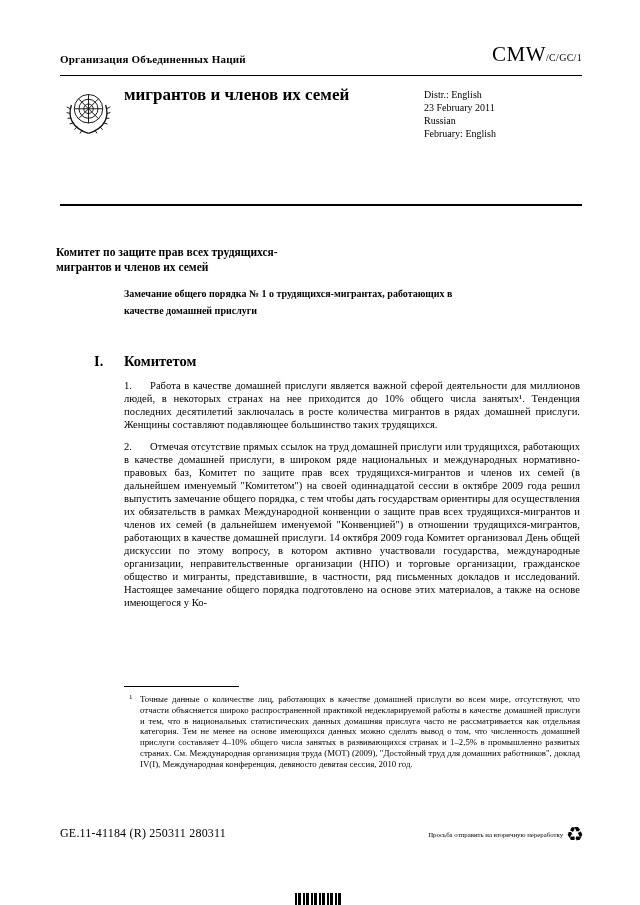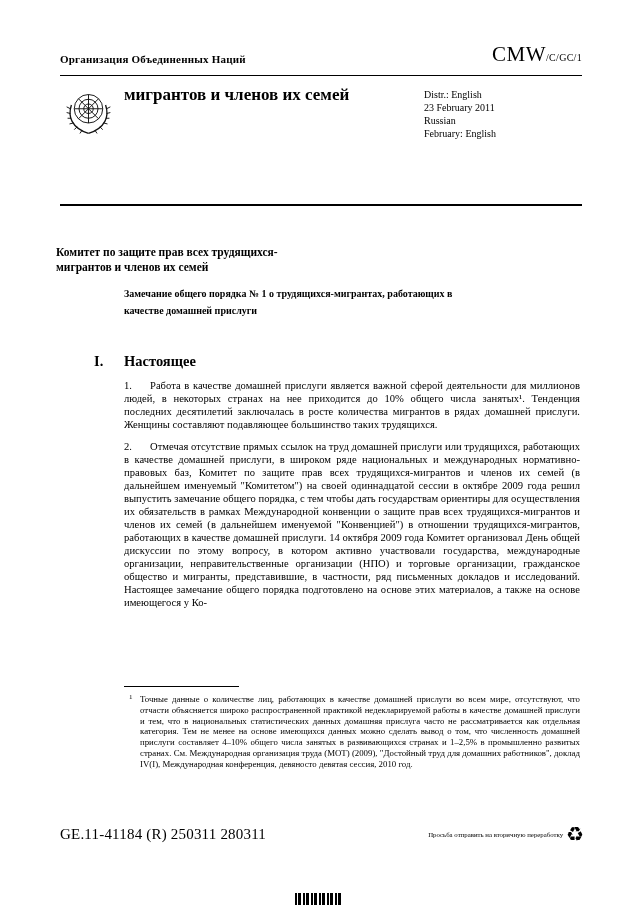--- a/index.html
+++ b/index.html
@@ -33,21 +33,21 @@
   .para{margin:0 0 9px 0;}
   .pnum{display:inline-block;width:26px;}
 
   
   .footnote{position:absolute;left:124px;top:686px;width:456px;font-size:8.8px;line-height:10.8px;}
   .fn-sep{width:115px;border-top:1px solid #000;margin-bottom:7px;}
   .fn-body{position:relative;padding-left:16px;text-align:justify;}
   .fn-marker{position:absolute;left:5px;top:-2px;font-size:7px;}
 
   
-  .footer-left{position:absolute;left:60px;top:826px;font-size:15px;letter-spacing:.2px;}
+  .footer-left{position:absolute;left:60px;top:826px;font-size:12px;letter-spacing:.2px;}
   .footer-right{position:absolute;right:56px;top:824px;display:flex;align-items:center;gap:3px;}
   .recycle-text{font-size:6.8px;white-space:nowrap;}
   .recycle-glyph{font-size:20px;line-height:20px;font-family:"DejaVu Sans", sans-serif;}
 
   .barcode{
     position:absolute;left:295px;top:893px;width:48px;height:12px;
     background:repeating-linear-gradient(90deg,#000 0 2px,#fff 2px 3px,#000 3px 6px,#fff 6px 8px);
   }
 </style>
 </head>
@@ -105,21 +105,21 @@
   <div class="rule-thick"></div>
 
   <div class="committee">
     <div>Комитет по защите прав всех трудящихся-</div>
     <div>мигрантов и членов их семей</div>
   </div>
 
   <div class="doc-title">Замечание общего порядка № 1 о трудящихся-мигрантах, работающих в качестве домашней прислуги</div>
 
   <div class="section-heading">
-    <span class="sec-num">I.</span><span>Настоящее</span>
+    <span class="sec-num">I.</span><span>Комитетом</span>
   </div>
 
   <div class="body-text">
     <p class="para"><span class="pnum">1.</span><span>Работа в качестве домашней прислуги является важной сферой деятельности для миллионов людей, в некоторых странах на нее приходится до 10% общего числа занятых¹. Тенденция последних десятилетий заключалась в росте количества мигрантов в рядах домашней прислуги. Женщины составляют подавляющее большинство таких трудящихся.</span></p>
     <p class="para"><span class="pnum">2.</span><span>Отмечая отсутствие прямых ссылок на труд домашней прислуги или трудящихся, работающих в качестве домашней прислуги, в широком ряде национальных и международных нормативно-правовых баз, Комитет по защите прав всех трудящихся-мигрантов и членов их семей (в дальнейшем именуемый "Комитетом") на своей одиннадцатой сессии в октябре 2009 года решил выпустить замечание общего порядка, с тем чтобы дать государствам ориентиры для осуществления их обязательств в рамках Международной конвенции о защите прав всех трудящихся-мигрантов и членов их семей (в дальнейшем именуемой "Конвенцией") в отношении трудящихся-мигрантов, работающих в качестве домашней прислуги. 14 октября 2009 года Комитет организовал День общей дискуссии по этому вопросу, в котором активно участвовали государства, международные организации, неправительственные организации (НПО) и торговые организации, гражданское общество и мигранты, представившие, в частности, ряд письменных докладов и исследований. Настоящее замечание общего порядка подготовлено на основе этих материалов, а также на основе имеющегося у Ко-</span></p>
   </div>
 
   <div class="footnote">
     <div class="fn-sep"></div>
     <div class="fn-body">

